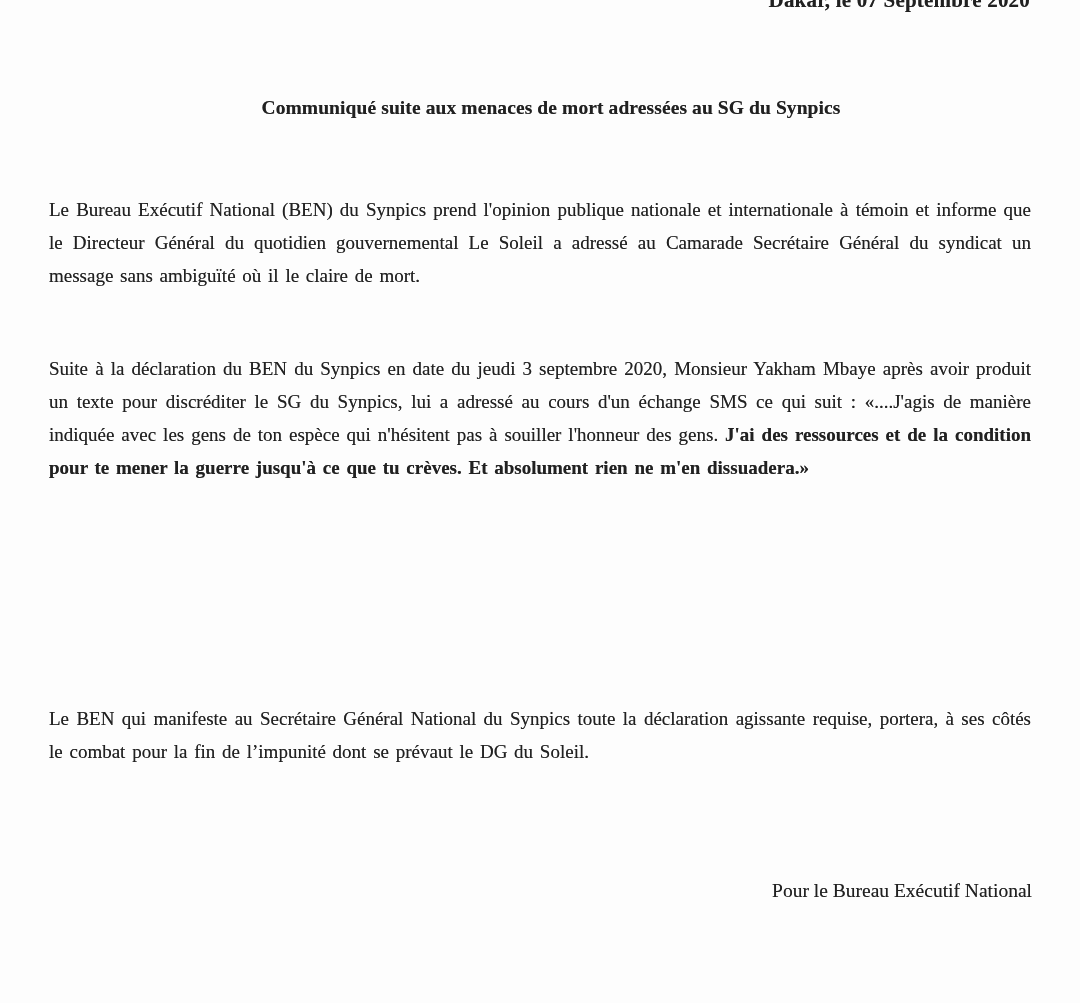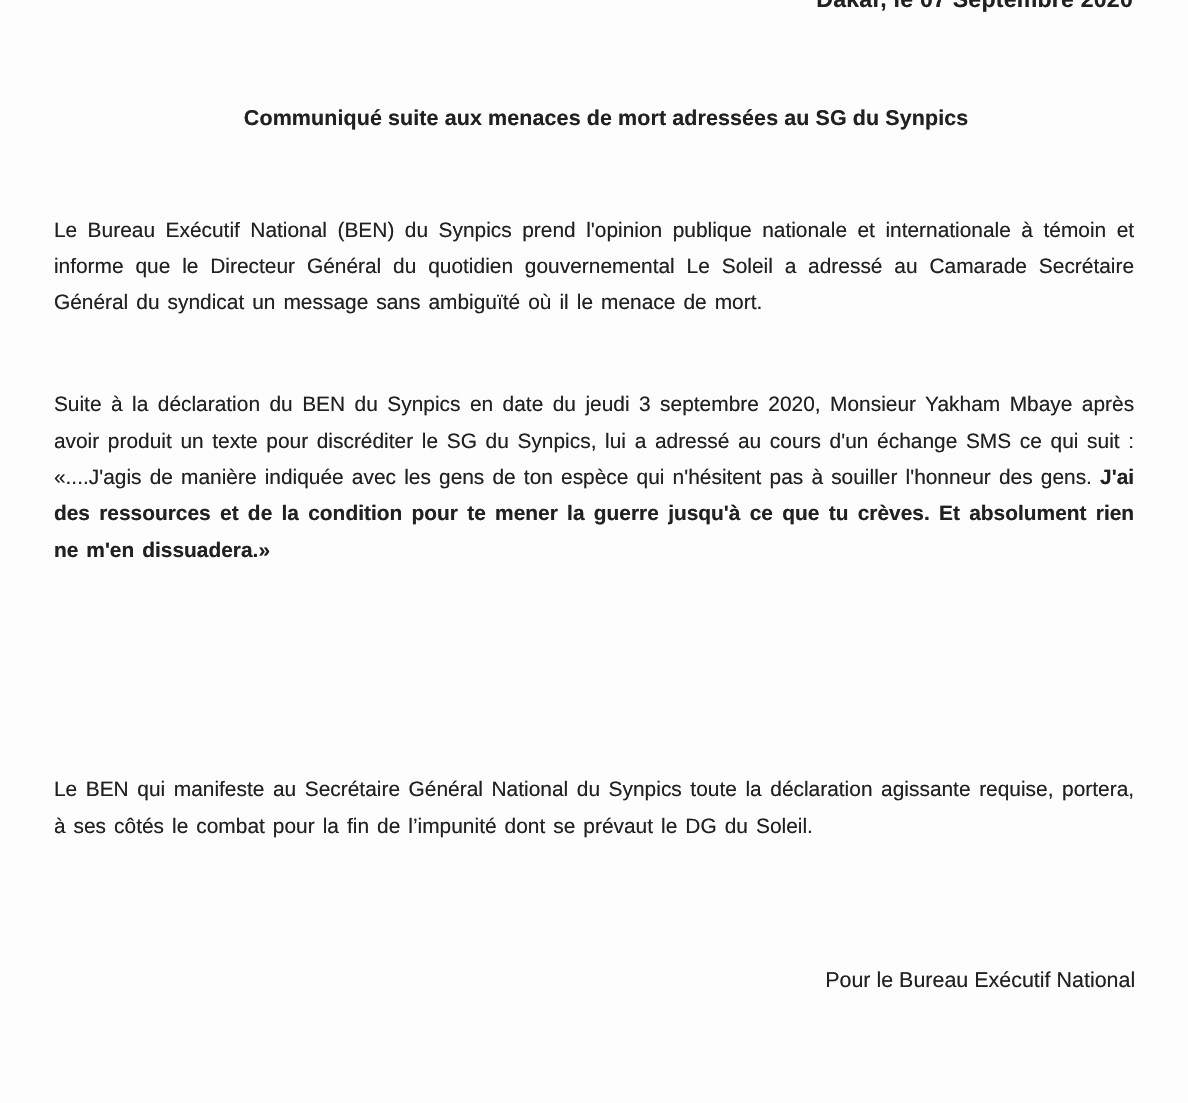--- a/index.html
+++ b/index.html
@@ -6,21 +6,21 @@
     margin: 0;
     padding: 0;
     background: #ffffff;
   }
   .page {
     position: relative;
     width: 1080px;
     height: 1003px;
     background: #fdfdfd;
     overflow: hidden;
-    font-family: Liberation Sans, sans-serif;
+    font-family: Liberation Serif, serif;
     color: #212121;
   }
   .scan-text {
     text-shadow: 0 0 0.5px rgba(30,30,30,0.55);
   }
   .date-line {
     position: absolute;
     top: -12px;
     right: 50px;
     font-size: 21px;
@@ -69,21 +69,21 @@
 </style>
 </head>
 <body>
 
 <div class="page">
 
   <div class="date-line scan-text">Dakar, le 07 Septembre 2020</div>
 
   <div class="doc-title scan-text">Communiqué suite aux menaces de mort adressées au SG du Synpics</div>
 
-  <div class="para p1 scan-text">Le Bureau Exécutif National (BEN) du Synpics prend l'opinion publique nationale et internationale à témoin et informe que le Directeur Général du quotidien gouvernemental Le Soleil a adressé au Camarade Secrétaire Général du syndicat un message sans ambiguïté où il le menace de mort.</div>
+  <div class="para p1 scan-text">Le Bureau Exécutif National (BEN) du Synpics prend l'opinion publique nationale et internationale à témoin et informe que le Directeur Général du quotidien gouvernemental Le Soleil a adressé au Camarade Secrétaire Général du syndicat un message sans ambiguïté où il le claire de mort.</div>
 
   <div class="para p2 scan-text"><span>Suite à la déclaration du BEN du Synpics en date du jeudi 3  septembre 2020, Monsieur Yakham Mbaye après avoir produit un texte pour discréditer le SG du Synpics, lui a adressé au cours d'un échange  SMS ce qui suit : «....J'agis de manière indiquée avec les gens de ton espèce qui n'hésitent pas à souiller l'honneur des gens. </span><span class="bold-seg">J'ai des ressources et de la condition pour te mener la guerre jusqu'à ce que tu crèves. Et absolument rien ne m'en dissuadera.»</span></div>
 
 
   <div class="para p4 scan-text">Le BEN qui manifeste au Secrétaire Général National du Synpics toute la déclaration agissante requise, portera, à ses côtés le combat pour la fin de l’impunité dont se prévaut le DG du Soleil.</div>
 
   <div class="sig-block">
     <div class="sig-for scan-text">Pour le Bureau Exécutif National</div>
   </div>
 

